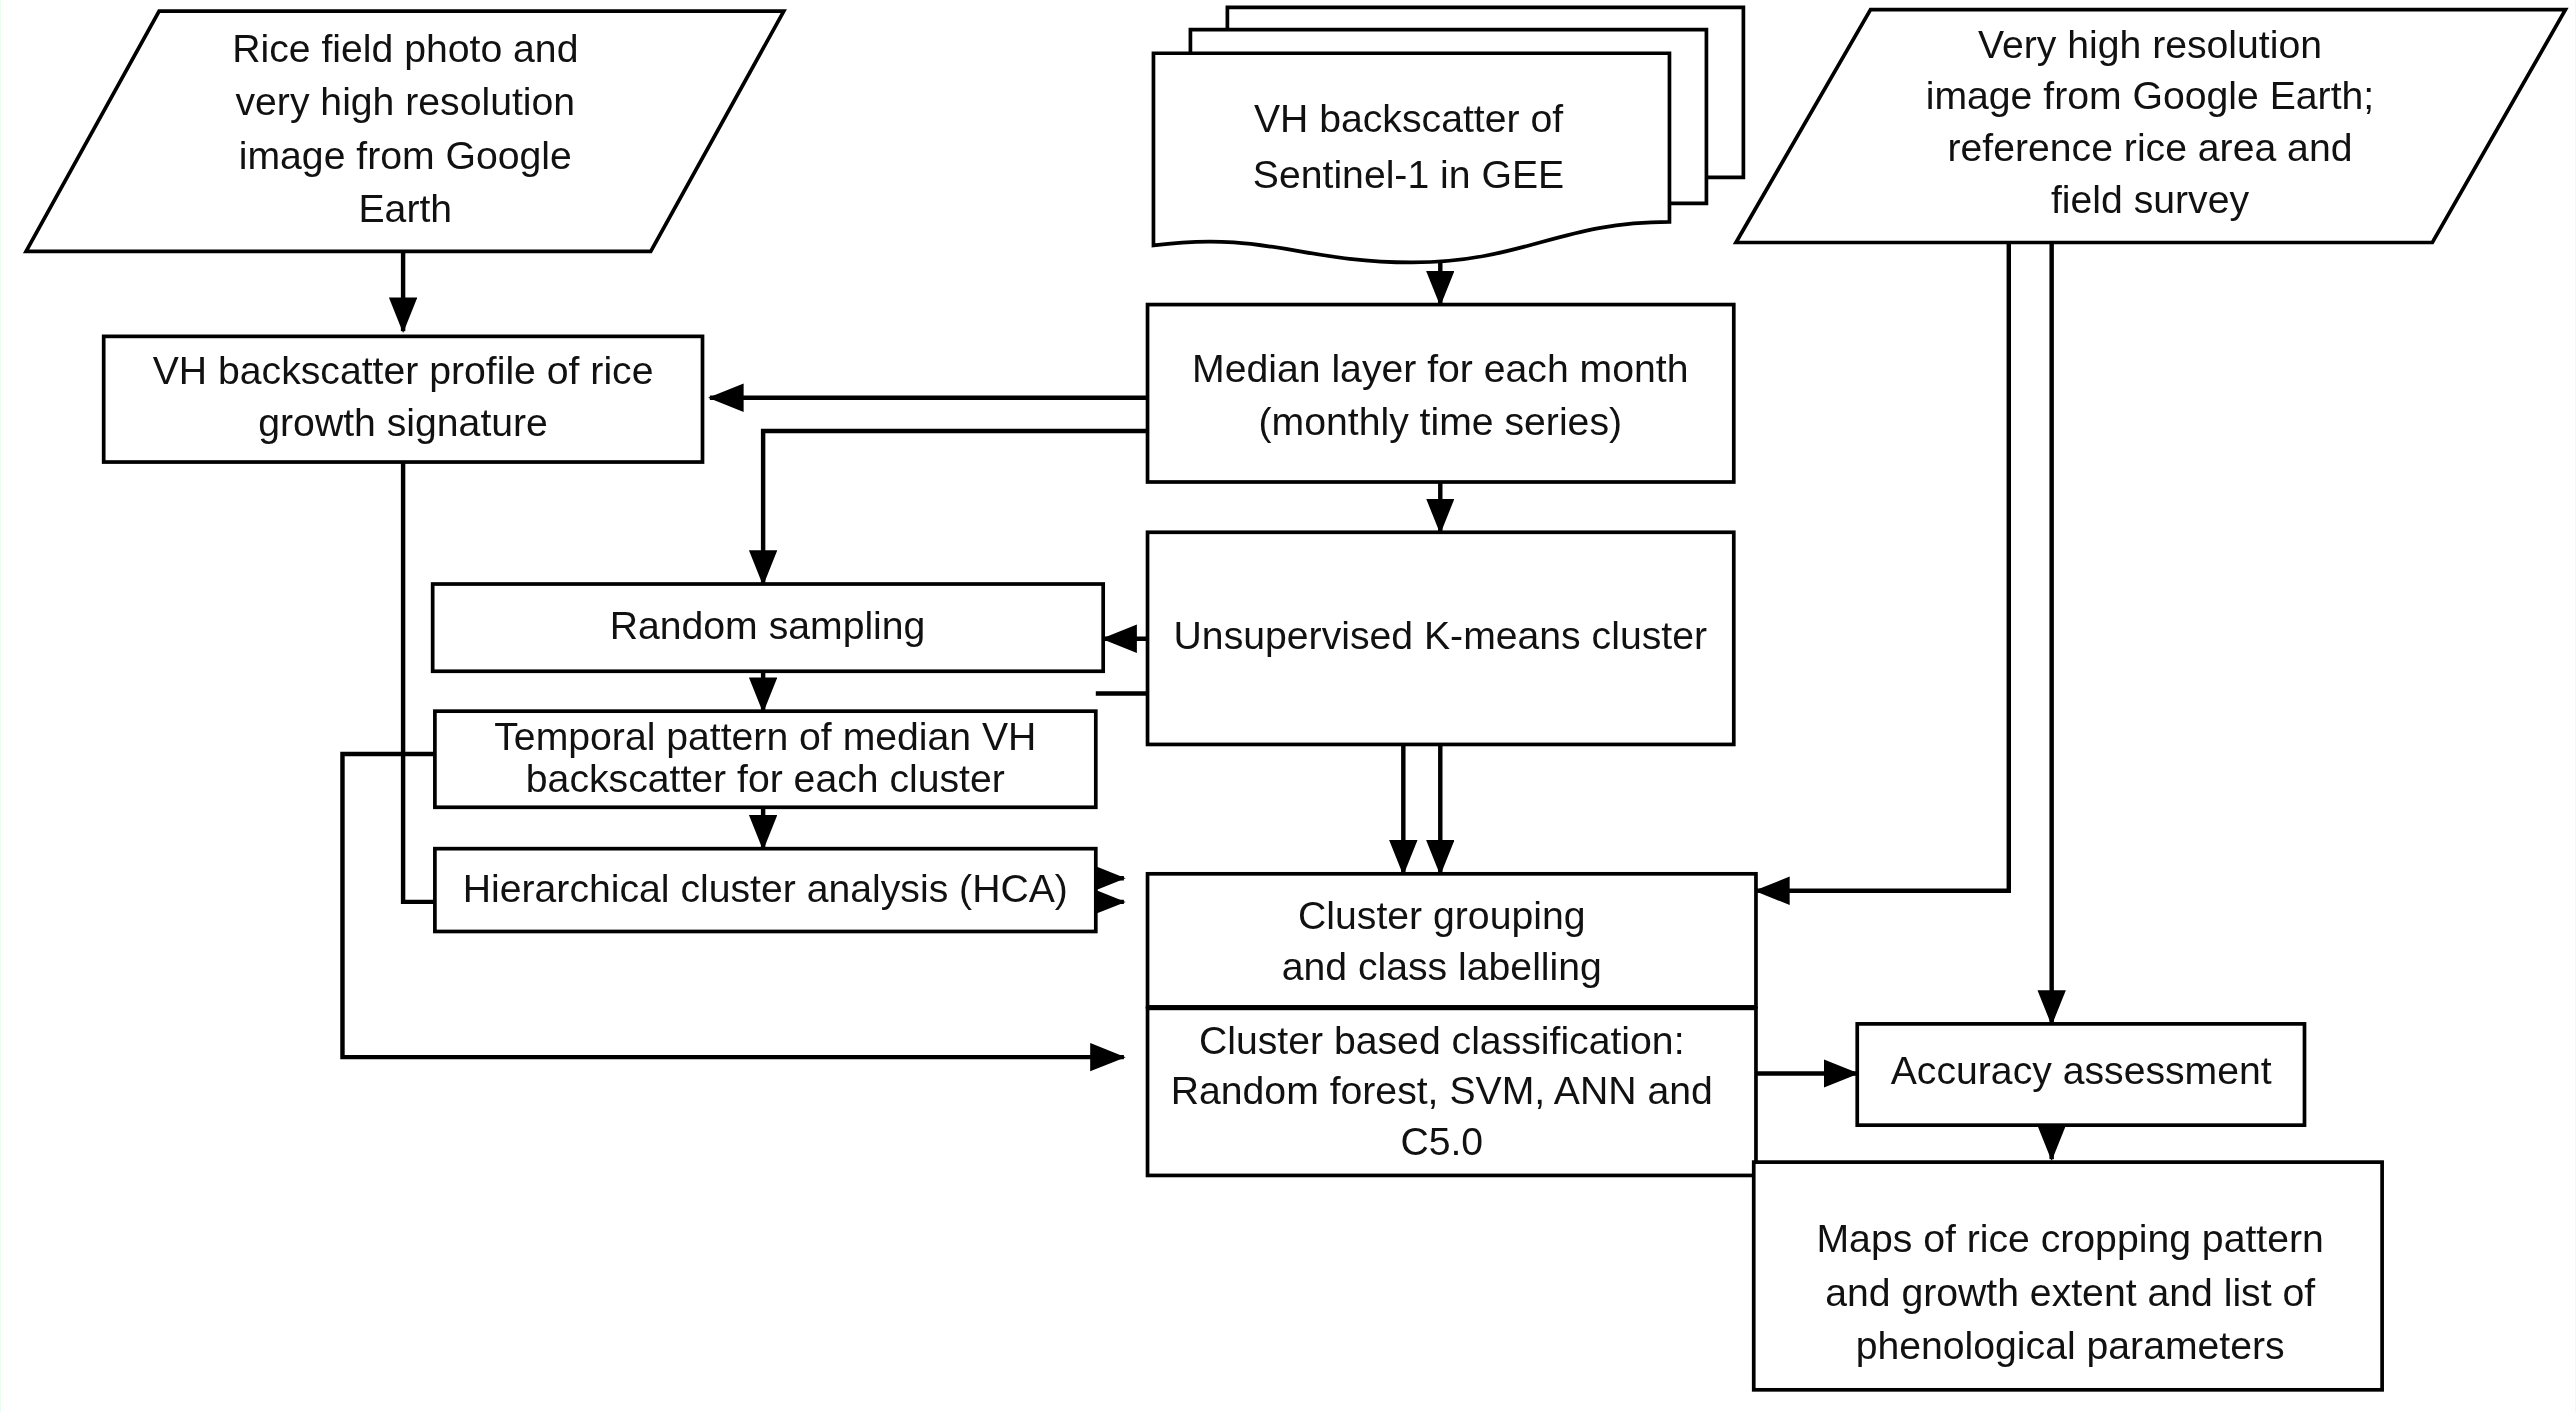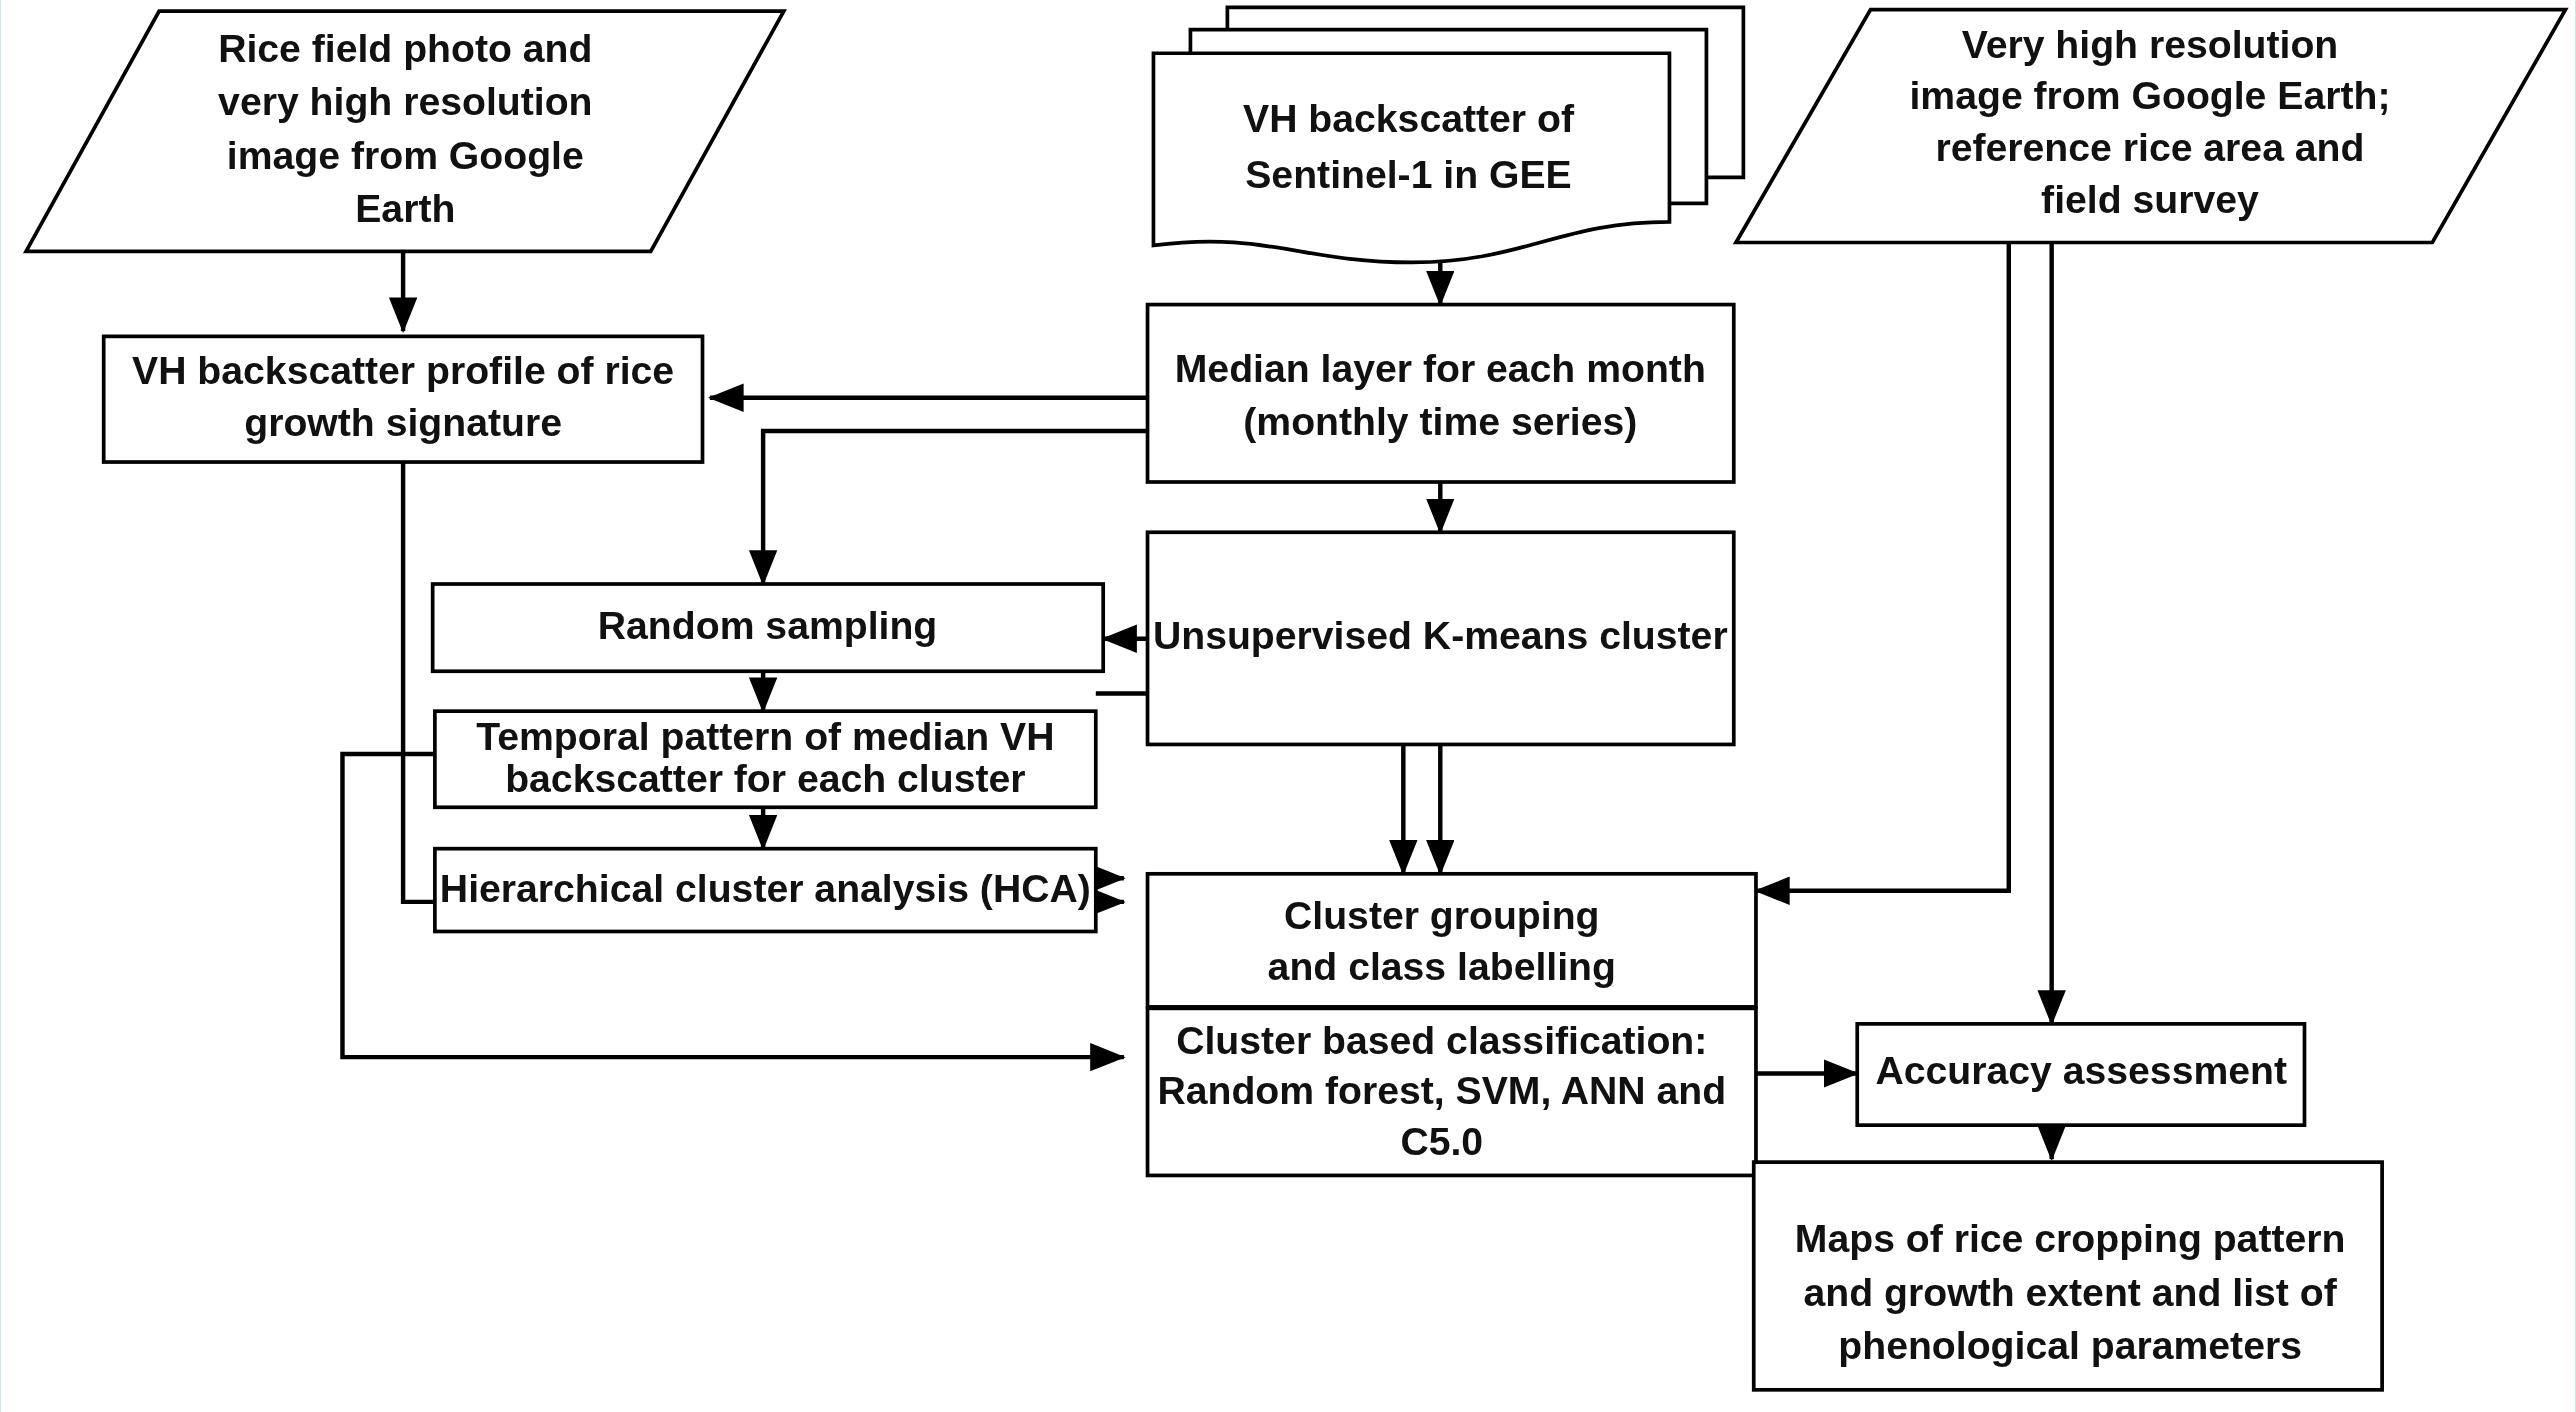--- a/index.html
+++ b/index.html
@@ -1,17 +1,17 @@
 <!DOCTYPE html>
 <html style="font-size:12px"><head>
 <meta charset="utf-8">
 <style>
   html,body{margin:0;padding:0;background:#ffffff;}
   body{font-family:"Liberation Sans", sans-serif;}
-  #stage{position:relative;width:2576px;height:1412px;background:#0369a1;overflow:hidden;font-weight:bold;}
+  #stage{position:relative;width:2576px;height:1412px;background:#86efac;overflow:hidden;}
   svg{display:block;width:2576px;height:1412px;}
   .shape{fill:#ffffff;stroke:#000000;stroke-width:5;}
   .conn{fill:none;stroke:#000000;stroke-width:6;}
   .nodetext{font-family:"Liberation Sans", sans-serif;fill:#111111;font-size:53px;text-anchor:middle;dominant-baseline:middle;}
 </style>
 </head>
 <body>
 
 <div id="stage">
 <svg viewBox="0 0 3484 1910" xmlns="http://www.w3.org/2000/svg">

